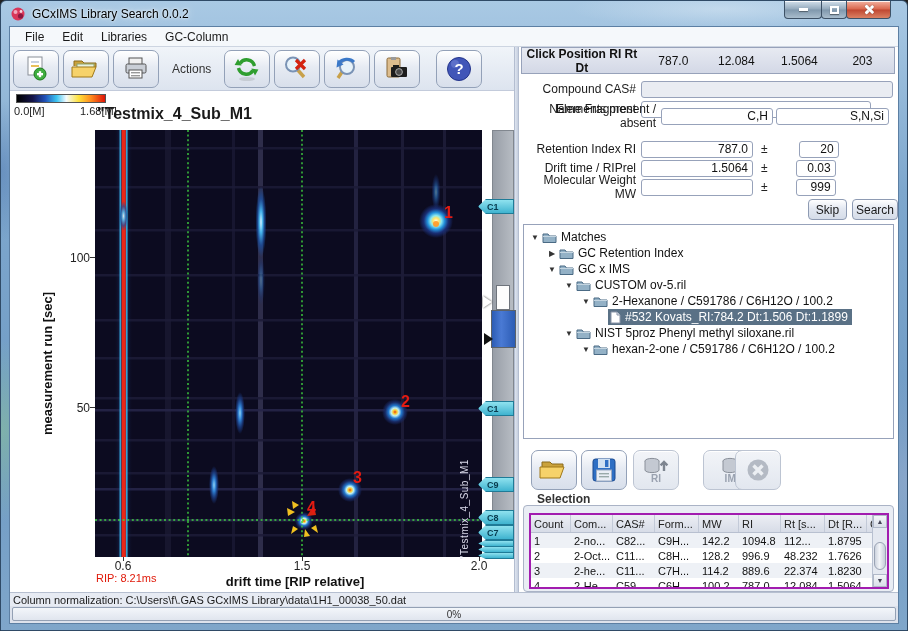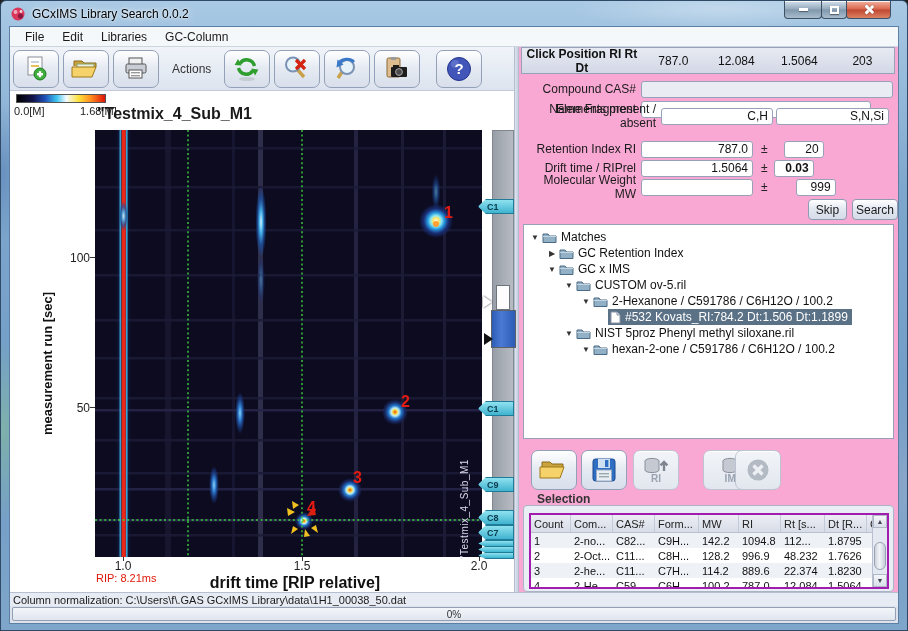--- a/index.html
+++ b/index.html
@@ -40,21 +40,21 @@
     background:#e7ecf5; border:1px solid #5c7fa3; display:flex; flex-direction:column; }
 
   .menubar { height:20px; background:#f5f8fb; border-bottom:1px solid #cdd5e1;
     display:flex; align-items:center; padding-left:6px; }
   .menu-item { padding:2px 9px; color:#1a1a1a; }
 
   .main { flex:1; min-height:0; display:flex; }
   .left-panel { width:504px; position:relative; background:#fff; }
   .splitter { width:5px; background:linear-gradient(90deg,#dde4ef,#c6cfdf);
     border-left:1px solid #b3bdd0; border-right:1px solid #b3bdd0; }
-  .right-panel { flex:1; position:relative; background:#f9a8d4; }
+  .right-panel { flex:1; position:relative; background:#ffffff; }
 
   
   .left-toolbar { position:absolute; top:0; left:0; right:0; height:44px;
     background:linear-gradient(#f0f4f9,#dde4ef); border-bottom:1px solid #c3cbdb;
     display:flex; align-items:center; padding:2px 3px; gap:4px; }
   .tb-btn { width:46px; height:38px; flex:none; border:1px solid #93a1b8; border-radius:7px;
     background:linear-gradient(#ffffff,#e6ebf3 45%,#d8dfeb); display:flex; align-items:center;
     justify-content:center; box-shadow:inset 0 1px 0 #fff; }
   .tb-label { padding:0 9px; color:#333; }
   .tb-help { margin-left:12px; }
@@ -69,21 +69,21 @@
 
   .plot-wrap { position:absolute; left:85px; top:83px; width:387px; height:427px; }
   .ylabel { position:absolute; left:30px; top:218px; height:170px; writing-mode:vertical-rl;
     transform:rotate(180deg); font-weight:bold; font-size:13px; color:#111; }
   .ytick { position:absolute; width:24px; text-align:right; font-size:12px; color:#222; }
   .ytick-dash { position:absolute; width:5px; height:1px; background:#333; }
   .xtick { position:absolute; width:26px; text-align:center; font-size:12px; color:#222; top:512px; }
   .xtick-dash { position:absolute; width:1px; height:4px; background:#333; top:510px; }
   .rip-label { position:absolute; left:86px; top:525px; color:#e01808; font-size:11px; }
   .xlabel { position:absolute; left:160px; top:527px; width:250px; text-align:center;
-    font-weight:bold; font-size:16px; color:#111; }
+    font-weight:bold; font-size:13px; color:#111; }
   .side-label { position:absolute; left:449px; top:407px; height:105px; writing-mode:vertical-rl;
     transform:rotate(180deg); color:#dcdcec; font-size:10px; letter-spacing:.5px; z-index:2; }
 
   
   .vscroll { position:absolute; left:482px; top:83px; width:22px; height:427px;
     background:linear-gradient(90deg,#989ea7,#b7bcc3); border:1px solid #81878f; }
   .sl-white { position:absolute; left:3px; top:154px; width:14px; height:25px;
     background:#fdfdfd; border:1px solid #6e747c; }
   .sl-blue { position:absolute; left:-2px; top:179px; width:25px; height:38px;
     background:linear-gradient(90deg,#2c5cb4,#4a7ad4 40%,#2c5cb4); border:1px solid #5c6268; }
@@ -407,21 +407,21 @@
         <div class="tag" style="top:152px;">C1</div>
         <div class="tag" style="top:354px;">C1</div>
         <div class="tag" style="top:430px;">C9</div>
         <div class="tag" style="top:463px;">C8</div>
         <div class="tag" style="top:478px;">C7</div>
         <div class="tag thin" style="top:493px;"></div>
         <div class="tag thin" style="top:499px;"></div>
         <div class="tag thin" style="top:505px;"></div>
 
         <div class="xtick-dash" style="left:113px;"></div>
-        <div class="xtick" style="left:100px;">1.0</div>
+        <div class="xtick" style="left:100px;">0.6</div>
         <div class="xtick-dash" style="left:292px;"></div>
         <div class="xtick" style="left:279px;">1.5</div>
         <div class="xtick-dash" style="left:469px;"></div>
         <div class="xtick" style="left:456px;">2.0</div>
         <div class="rip-label">RIP: 8.21ms</div>
         <div class="xlabel">drift time [RIP relative]</div>
       </div>
 
       <div class="splitter"></div>
 
@@ -445,27 +445,27 @@
         </div>
         <div class="frm-row" style="top:60px;padding-left:20px;">
           <label>Elements present / absent</label>
           <div class="fld w-main">C,H</div>
           <div class="fld w-el2">S,N,Si</div>
         </div>
         <div class="frm-row" style="top:93px;">
           <label>Retention Index RI</label>
           <div class="fld w-main">787.0</div>
           <span class="pm">±</span>
-          <div class="fld w-tol" style="margin-left:10px;">20</div>
+          <div class="fld w-tol" style="margin-left:25px;">20</div>
         </div>
         <div class="frm-row" style="top:112px;">
           <label>Drift time / RIPrel</label>
           <div class="fld w-main">1.5064</div>
           <span class="pm">±</span>
-          <div class="fld w-tol" style="font-weight:bold;">0.03</div>
+          <div class="fld w-tol" style="margin-left:22px;">0.03</div>
         </div>
         <div class="frm-row" style="top:131px;">
           <label>Molecular Weight MW</label>
           <div class="fld w-main"></div>
           <span class="pm">±</span>
           <div class="fld w-tol" style="margin-left:22px;">999</div>
         </div>
         <div class="small-btn" style="top:152px; left:289px; width:39px;">Skip</div>
         <div class="small-btn" style="top:152px; left:333px; width:46px;">Search</div>
 

